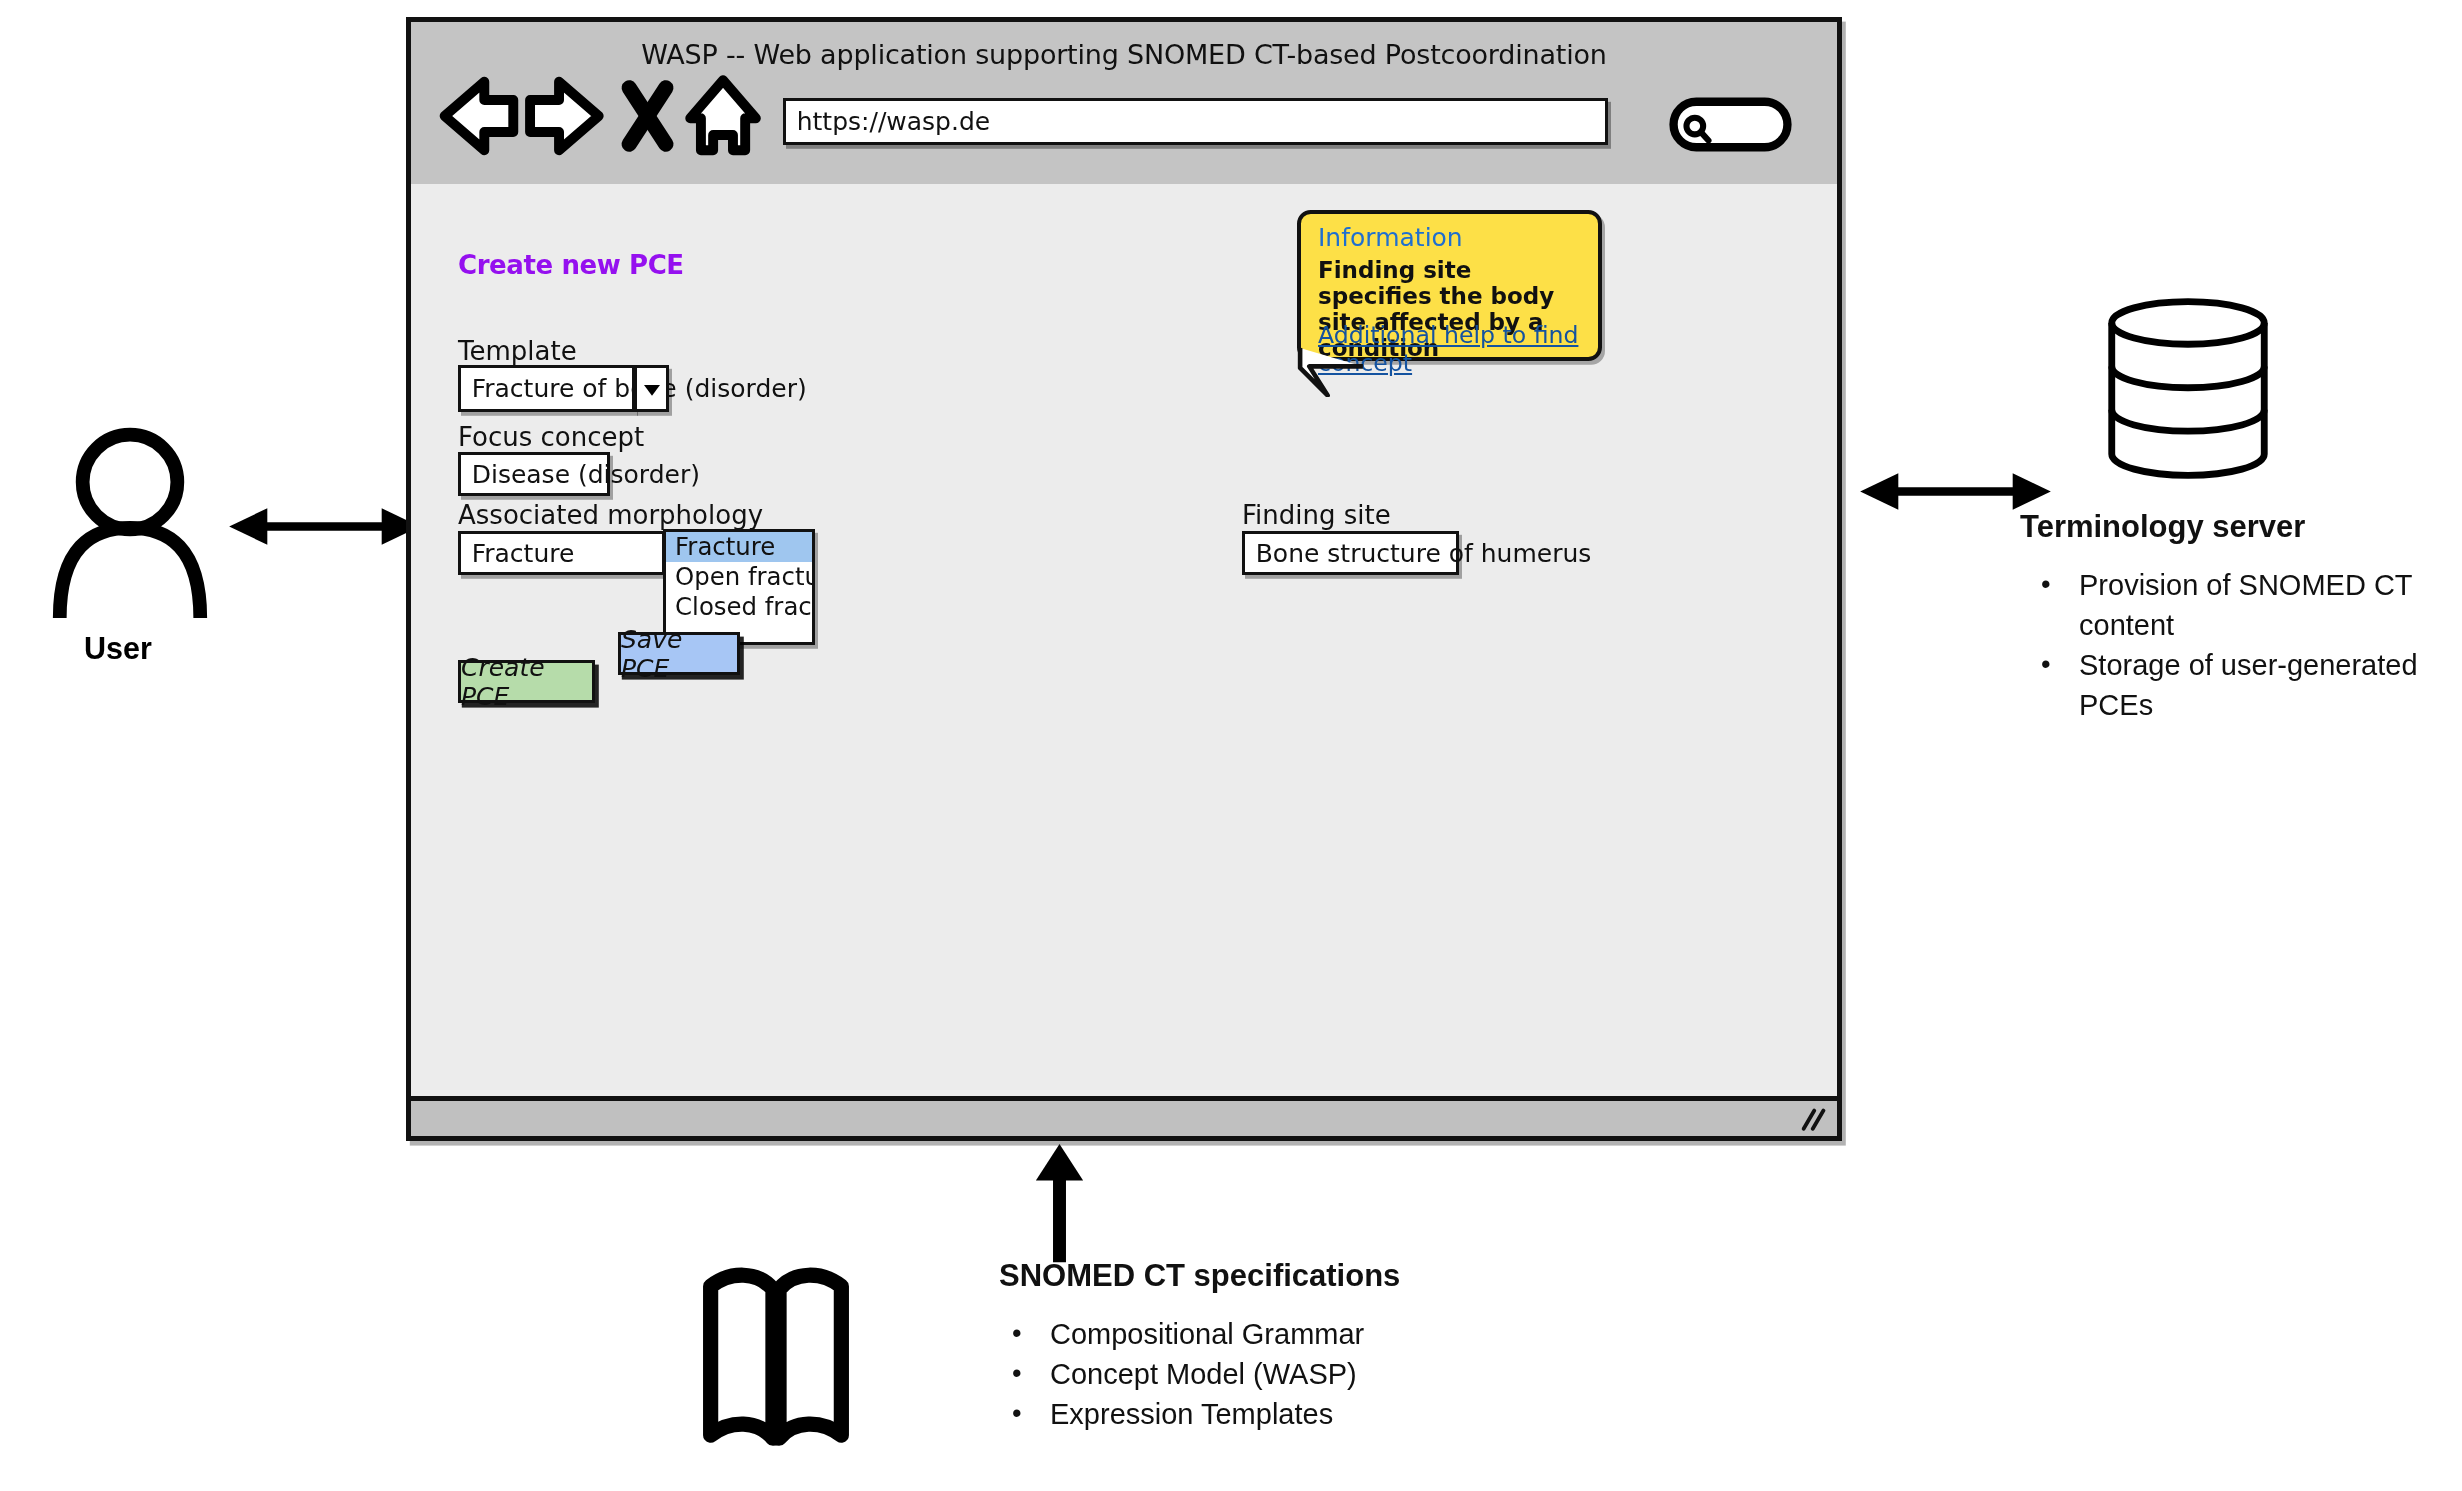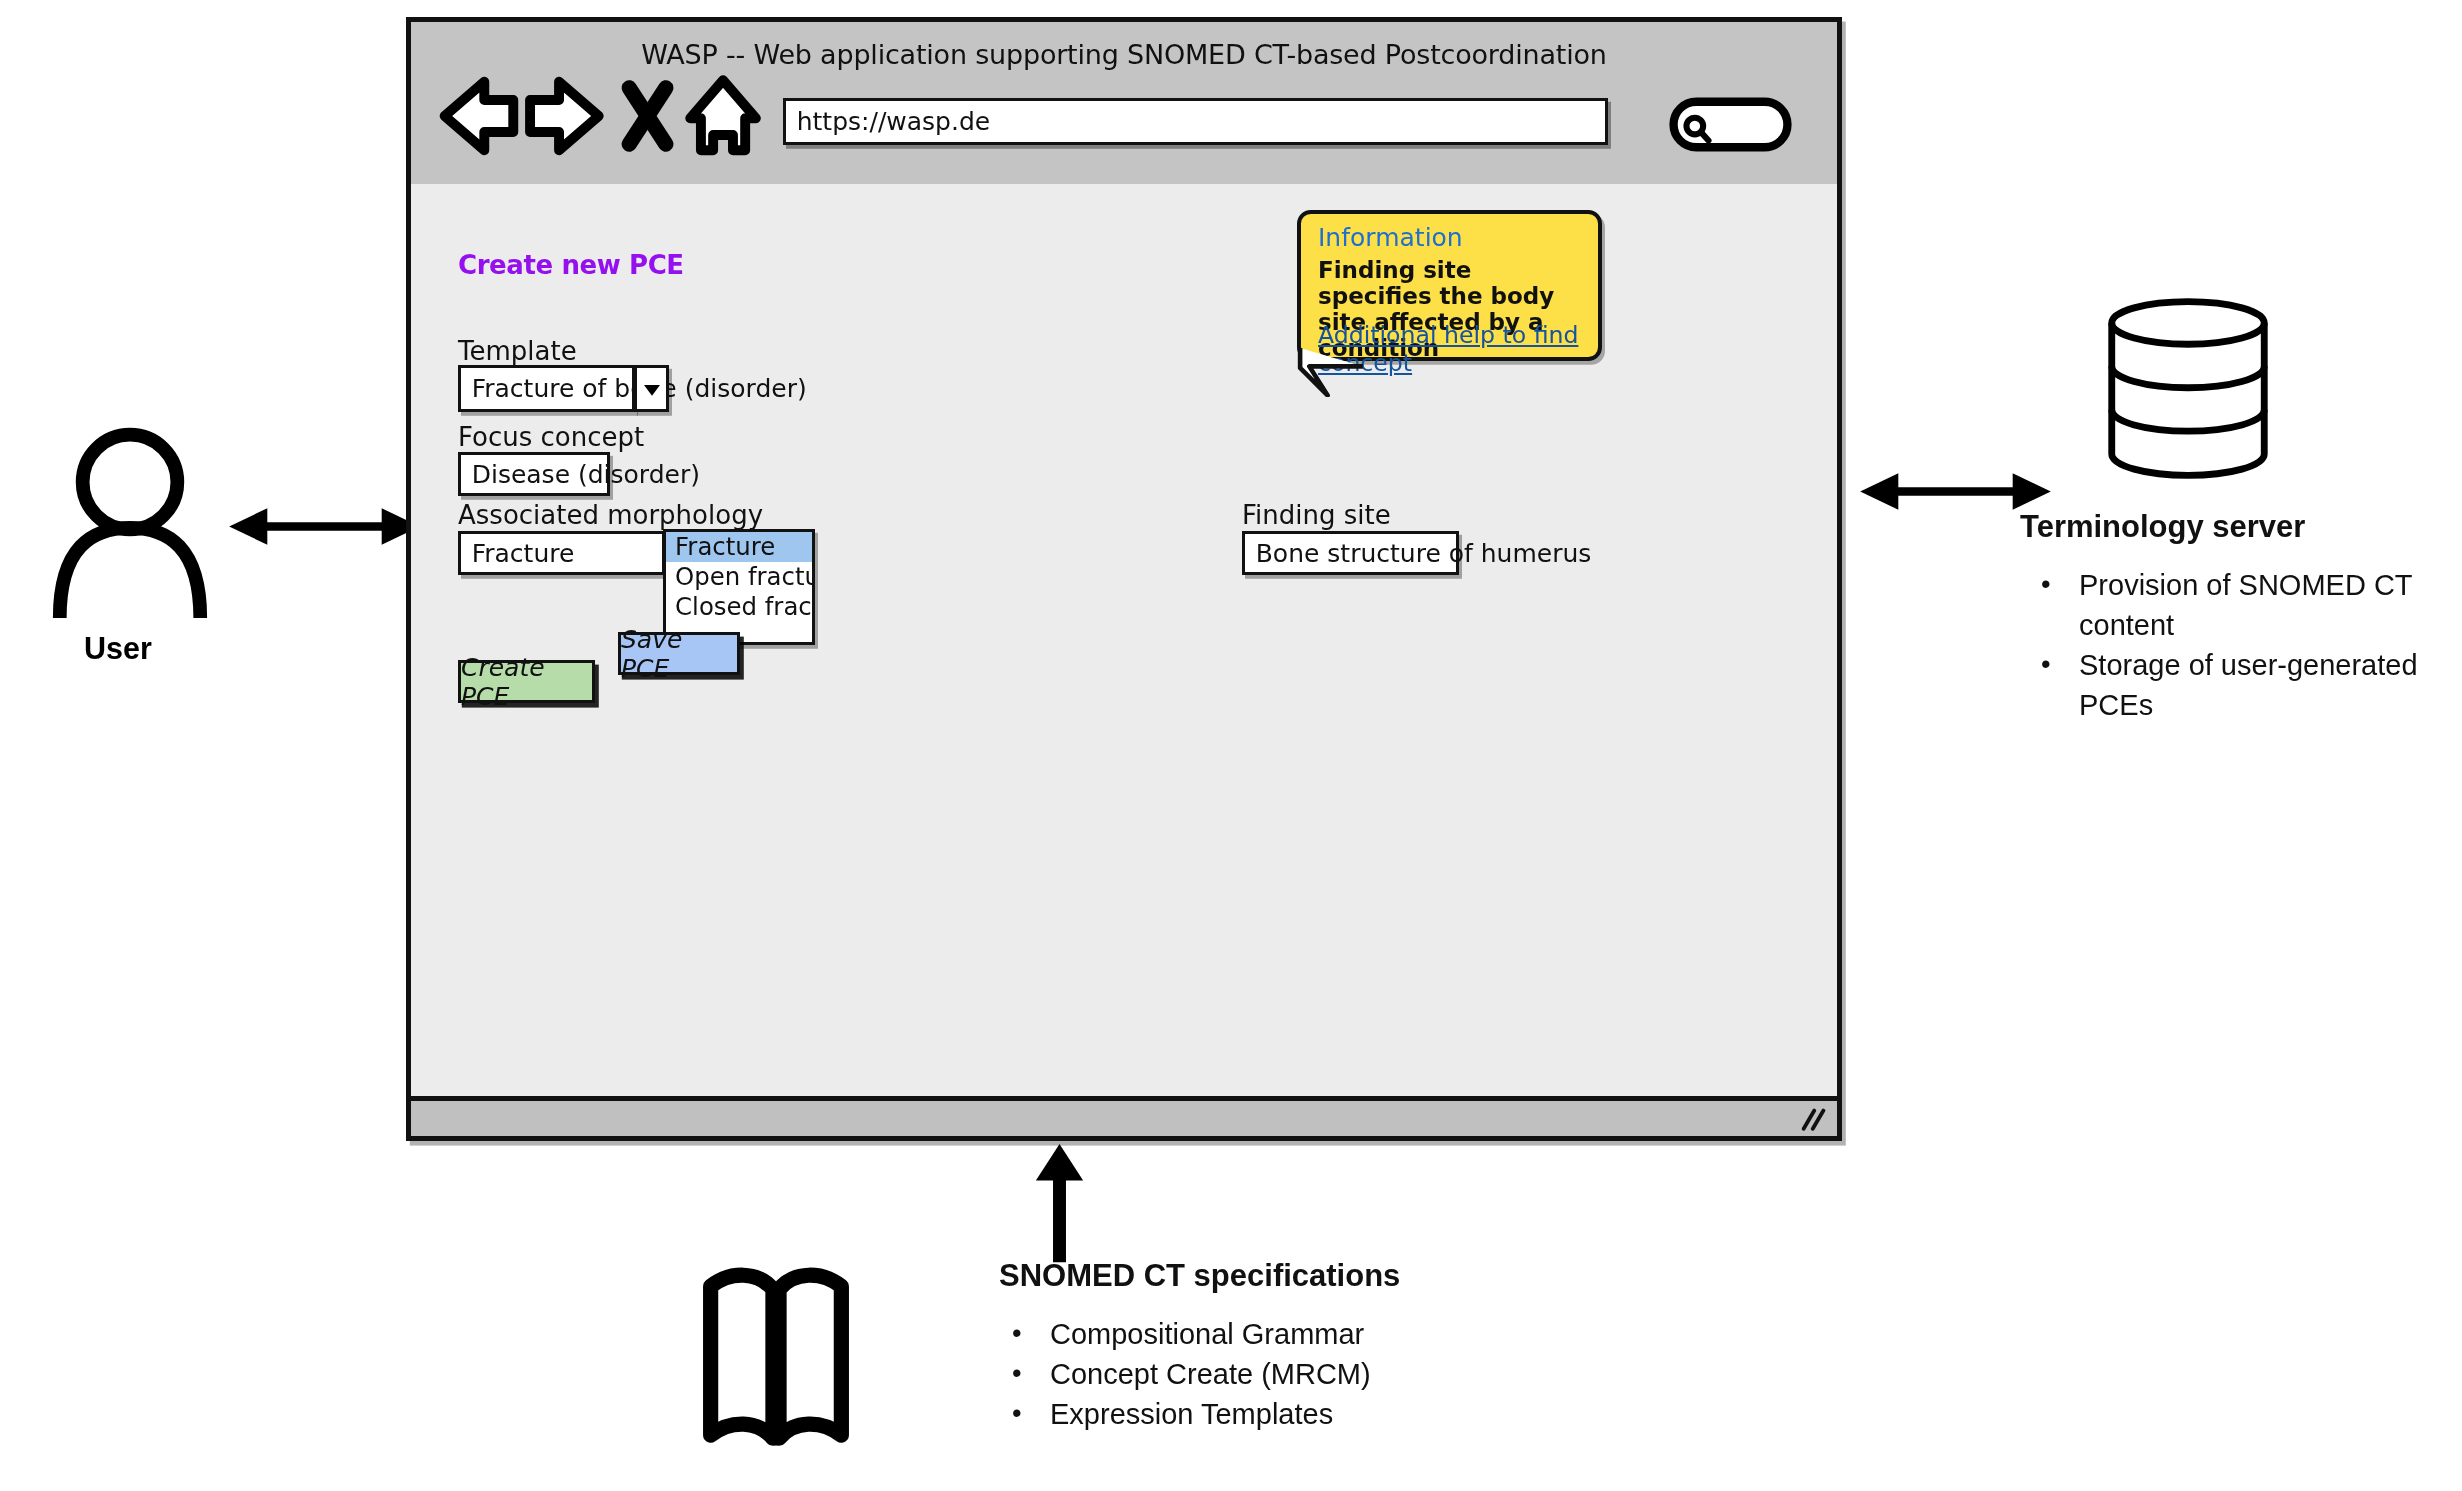--- a/index.html
+++ b/index.html
@@ -560,17 +560,17 @@
 <div id="specs-block">
   <div id="book-icon">
     <svg viewBox="0 0 200 250" width="152" height="191">
       <path d="M14 26 C40 6 76 6 96 30 L96 226 C76 202 40 202 14 222 Z" fill="#fff" stroke="#000" stroke-width="20" stroke-linejoin="round"></path>
       <path d="M186 26 C160 6 124 6 104 30 L104 226 C124 202 160 202 186 222 Z" fill="#fff" stroke="#000" stroke-width="20" stroke-linejoin="round"></path>
     </svg>
   </div>
   <div id="specs-title">SNOMED CT specifications</div>
   <ul class="bullet-list" id="specs-bullets">
     <li>Compositional Grammar</li>
-    <li>Concept Create (MRCM)</li>
+    <li>Concept Model (WASP)</li>
     <li>Expression Templates</li>
   </ul>
 </div>
 
 
 </body></html>

